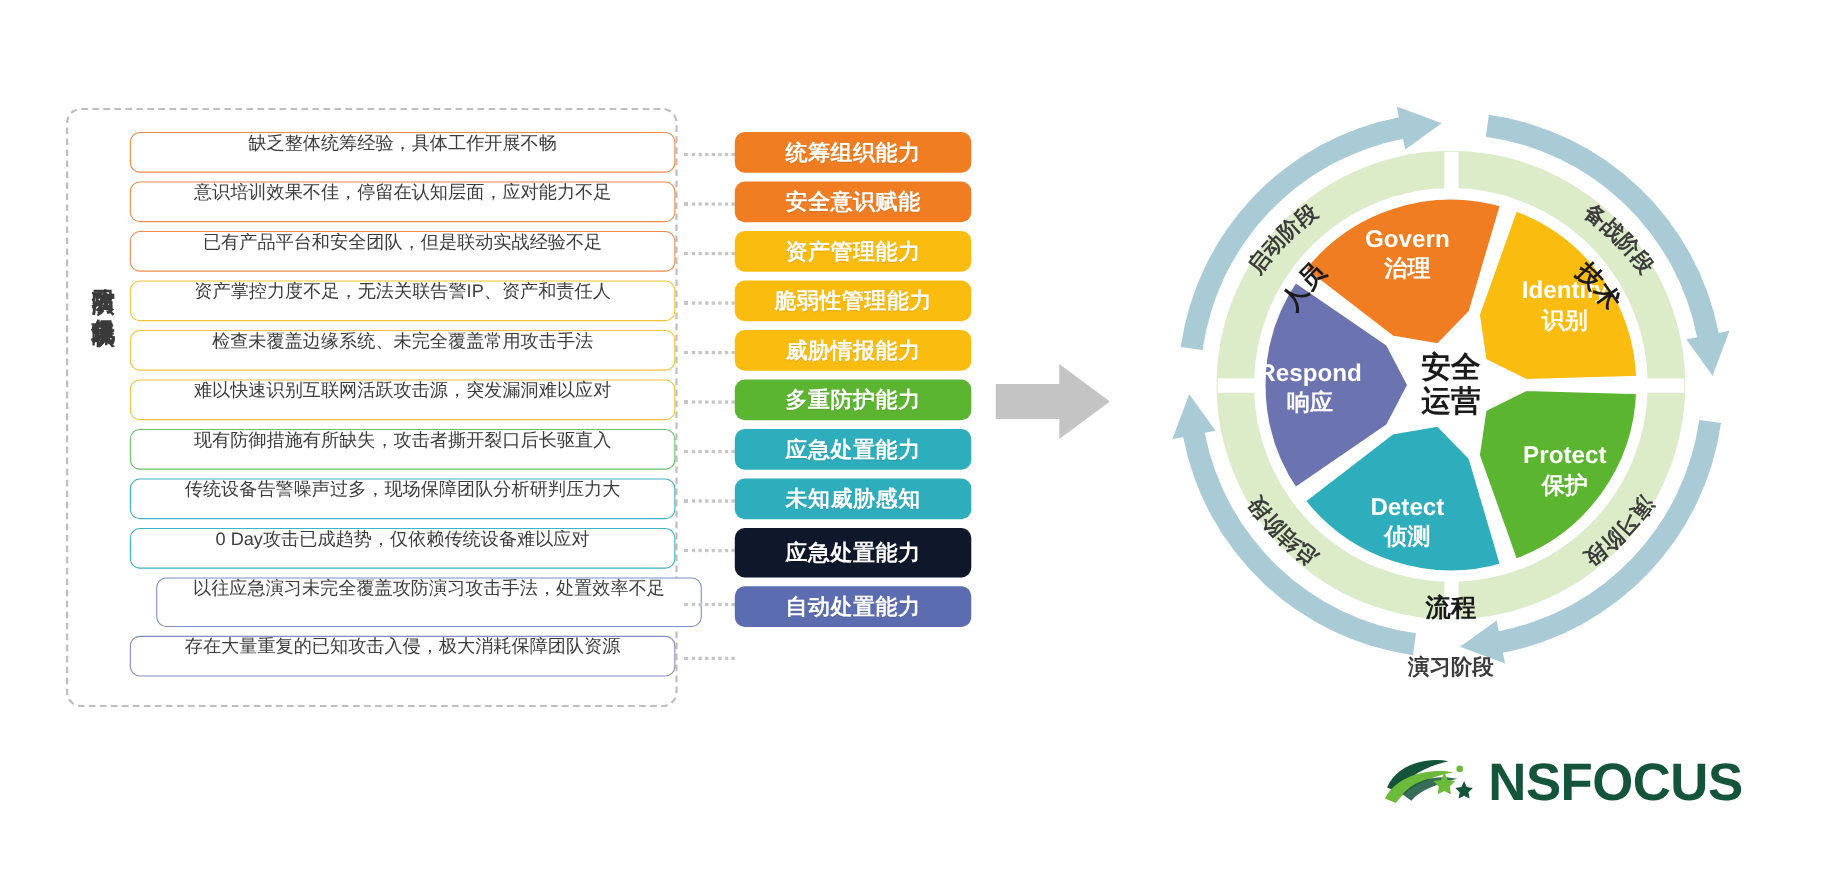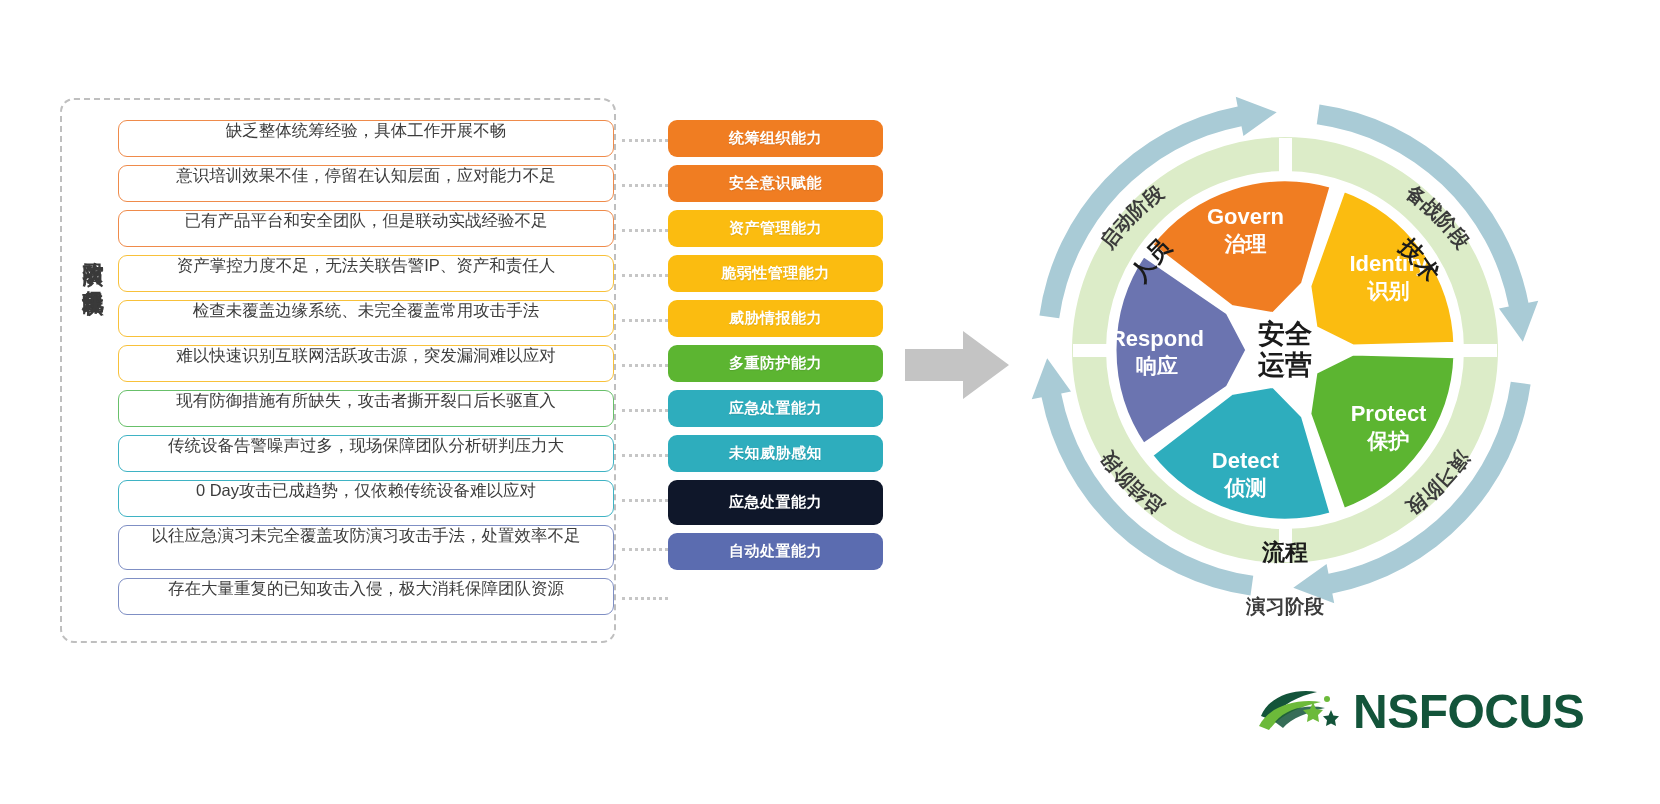--- a/index.html
+++ b/index.html
@@ -36,30 +36,30 @@
   .conn{
     position:absolute;left:0;width:46px;height:0;
     border-top:3px dotted #c6c6c6;
   }
 
   
   .badges{position:absolute;left:668px;top:120px;width:215px;}
   .badge{
     box-sizing:border-box;width:215px;height:37px;margin-bottom:8px;
     border-radius:9px;display:flex;align-items:center;justify-content:center;
-    font-size:15px;font-weight:bold;color:#ffffff;letter-spacing:.5px;
+    font-size:20px;font-weight:bold;color:#ffffff;letter-spacing:.5px;
     text-shadow:0 1px 1px rgba(0,0,0,.10);
   }
   .badge.tall{height:45px;}
 
   
   .gray-arrow{position:absolute;left:905px;top:325px;width:110px;height:80px;}
 
   
-  .circle-wrap{position:absolute;left:975px;top:60px;width:620px;height:590px;}
+  .circle-wrap{position:absolute;left:1009px;top:60px;width:620px;height:590px;}
 
   
   .logo{position:absolute;left:1255px;top:678px;width:300px;height:58px;}
   .logo-text{
     position:absolute;left:98px;top:6px;
     font-size:48px;font-weight:bold;color:#13543a;letter-spacing:-.5px;
     font-family:"Liberation Sans","DejaVu Sans",sans-serif;
   }
 </style>
 </head>
@@ -92,21 +92,21 @@
       </div>
       <div class="row" style="border-color: rgb(104, 192, 106);">
         <span>现有防御措施有所缺失，攻击者撕开裂口后长驱直入</span>
       </div>
       <div class="row" style="border-color: rgb(63, 179, 196);">
         <span>传统设备告警噪声过多，现场保障团队分析研判压力大</span>
       </div>
       <div class="row" style="border-color: rgb(63, 179, 196);">
         <span>0 Day攻击已成趋势，仅依赖传统设备难以应对</span>
       </div>
-      <div class="row tall" style="border-color: rgb(127, 143, 196);">
+      <div class="row tall" style="border-color: rgb(127, 143, 196); margin-left: 24px;">
         <span>以往应急演习未完全覆盖攻防演习攻击手法，处置效率不足</span>
       </div>
       <div class="row" style="border-color: rgb(127, 143, 196);">
         <span>存在大量重复的已知攻击入侵，极大消耗保障团队资源</span>
       </div>
     </div>
 
   <div class="connectors" id="conn-host">
       <div class="conn" style="top: 18.5px;"></div>
       <div class="conn" style="top: 63.5px;"></div>

